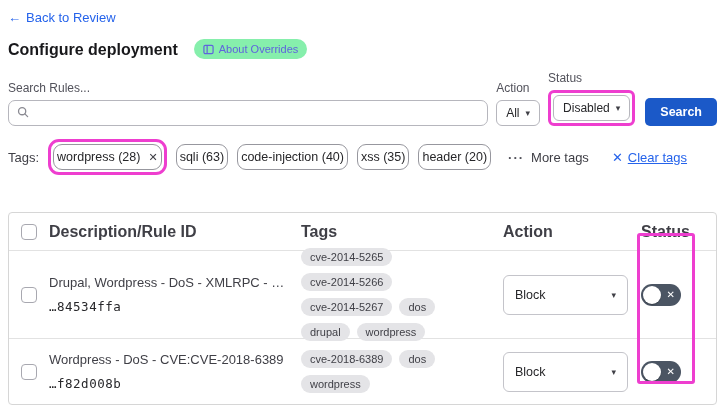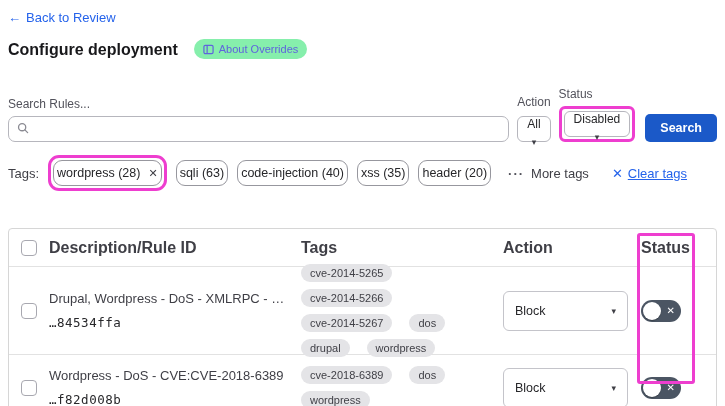--- a/index.html
+++ b/index.html
@@ -16,31 +16,31 @@
     font-size:13px; text-decoration:none; margin:2px 0 0 0; cursor:pointer; }
 
   
   .title-row { display:flex; align-items:flex-end; gap:16px; margin-top:13px; }
   .page-title { font-size:16px; font-weight:700; color:#18181b; margin:0; }
   .about-badge { display:inline-flex; align-items:center; gap:5px; background:#86efac;
     color:#5f63dd; font-size:11px; padding:4px 9px; border-radius:10px; cursor:pointer; }
   .about-badge svg { display:block; }
 
   
-  .filter-bar { display:flex; align-items:flex-end; gap:8px; margin-top:28px; }
+  .filter-bar { display:flex; align-items:flex-end; gap:8px; margin-top:12px; }
   .field-label { display:block; font-size:12px; color:#52525b; margin-bottom:5px; }
   .search-col { flex:1; }
   .search-box { height:26px; border:1px solid #b6b6bd; border-radius:7px;
     display:flex; align-items:center; padding:0 8px; background:#fff; }
   .search-box svg { flex:none; }
   .search-box input { border:none; outline:none; flex:1; font-size:12px; margin-left:6px;
     font-family:"Liberation Sans", sans-serif; background:transparent; }
   .select { height:26px; border:1px solid #b6b6bd; border-radius:6px; background:#fff;
     display:inline-flex; align-items:center; gap:6px; padding:0 9px; font-size:12px;
-    color:#27272a; cursor:pointer; white-space:nowrap;flex-direction:column; }
+    color:#27272a; cursor:pointer; white-space:nowrap; }
   .caret { font-size:9px; color:#3f3f46; }
   .hl-wrap { border:3px solid #ee3ecf; border-radius:6px; padding:2px; display:inline-flex; }
   .search-btn { height:28px; background:#1b59c8; color:#fff; border:none; border-radius:5px;
     padding:0 15px; font-size:12.5px; font-weight:600; cursor:pointer; margin-left:2px;
     font-family:"Liberation Sans", sans-serif; }
 
   
   .tags-bar { display:flex; align-items:center; gap:9px; margin-top:13px; font-size:13px; }
   .tags-label { color:#3f3f46; }
   .tag-pill { border:1px solid #97979e; border-radius:9px; padding:5px 3px; background:#fff;
@@ -64,21 +64,21 @@
   .c-desc  { width:252px; padding-right:10px; flex:none; }
   .c-tags  { width:202px; flex:none; }
   .c-action{ width:138px; flex:none; }
   .c-status{ flex:1; }
   .checkbox { width:16px; height:16px; border:1.5px solid #a8a8b0; border-radius:4px;
     background:#fff; cursor:pointer; }
   .desc-line { font-size:13px; color:#3f3f46; line-height:1.3; white-space:nowrap;
     overflow:hidden; text-overflow:ellipsis; }
   .rule-id { font-family:"DejaVu Sans Mono", monospace; font-size:12.5px; color:#27272a;
     margin-top:7px; letter-spacing:0.5px; }
-  .chip-wrap { display:flex; flex-wrap:wrap; gap:7px 17px; padding-right:24px; }
+  .chip-wrap { display:flex; flex-wrap:wrap; gap:7px 7px; padding-right:24px; }
   .chip { background:#e4e4e7; border-radius:10px; padding:3px 9px; font-size:11px;
     color:#3f3f46; white-space:nowrap; }
   .row-select { width:125px; height:40px; border:1px solid #c4c4ca; border-radius:6px;
     background:#fff; display:flex; align-items:center; justify-content:space-between;
     padding:0 11px; font-size:12.5px; cursor:pointer; }
   .toggle { width:40px; height:22px; background:#4b5563; border-radius:11px;
     position:relative; cursor:pointer; }
   .toggle .knob { position:absolute; left:2px; top:2px; width:18px; height:18px;
     background:#fff; border-radius:50%; box-shadow:0 1px 1px rgba(0,0,0,.25); }
   .toggle .tx { position:absolute; right:6px; top:50%; transform:translateY(-50%);

